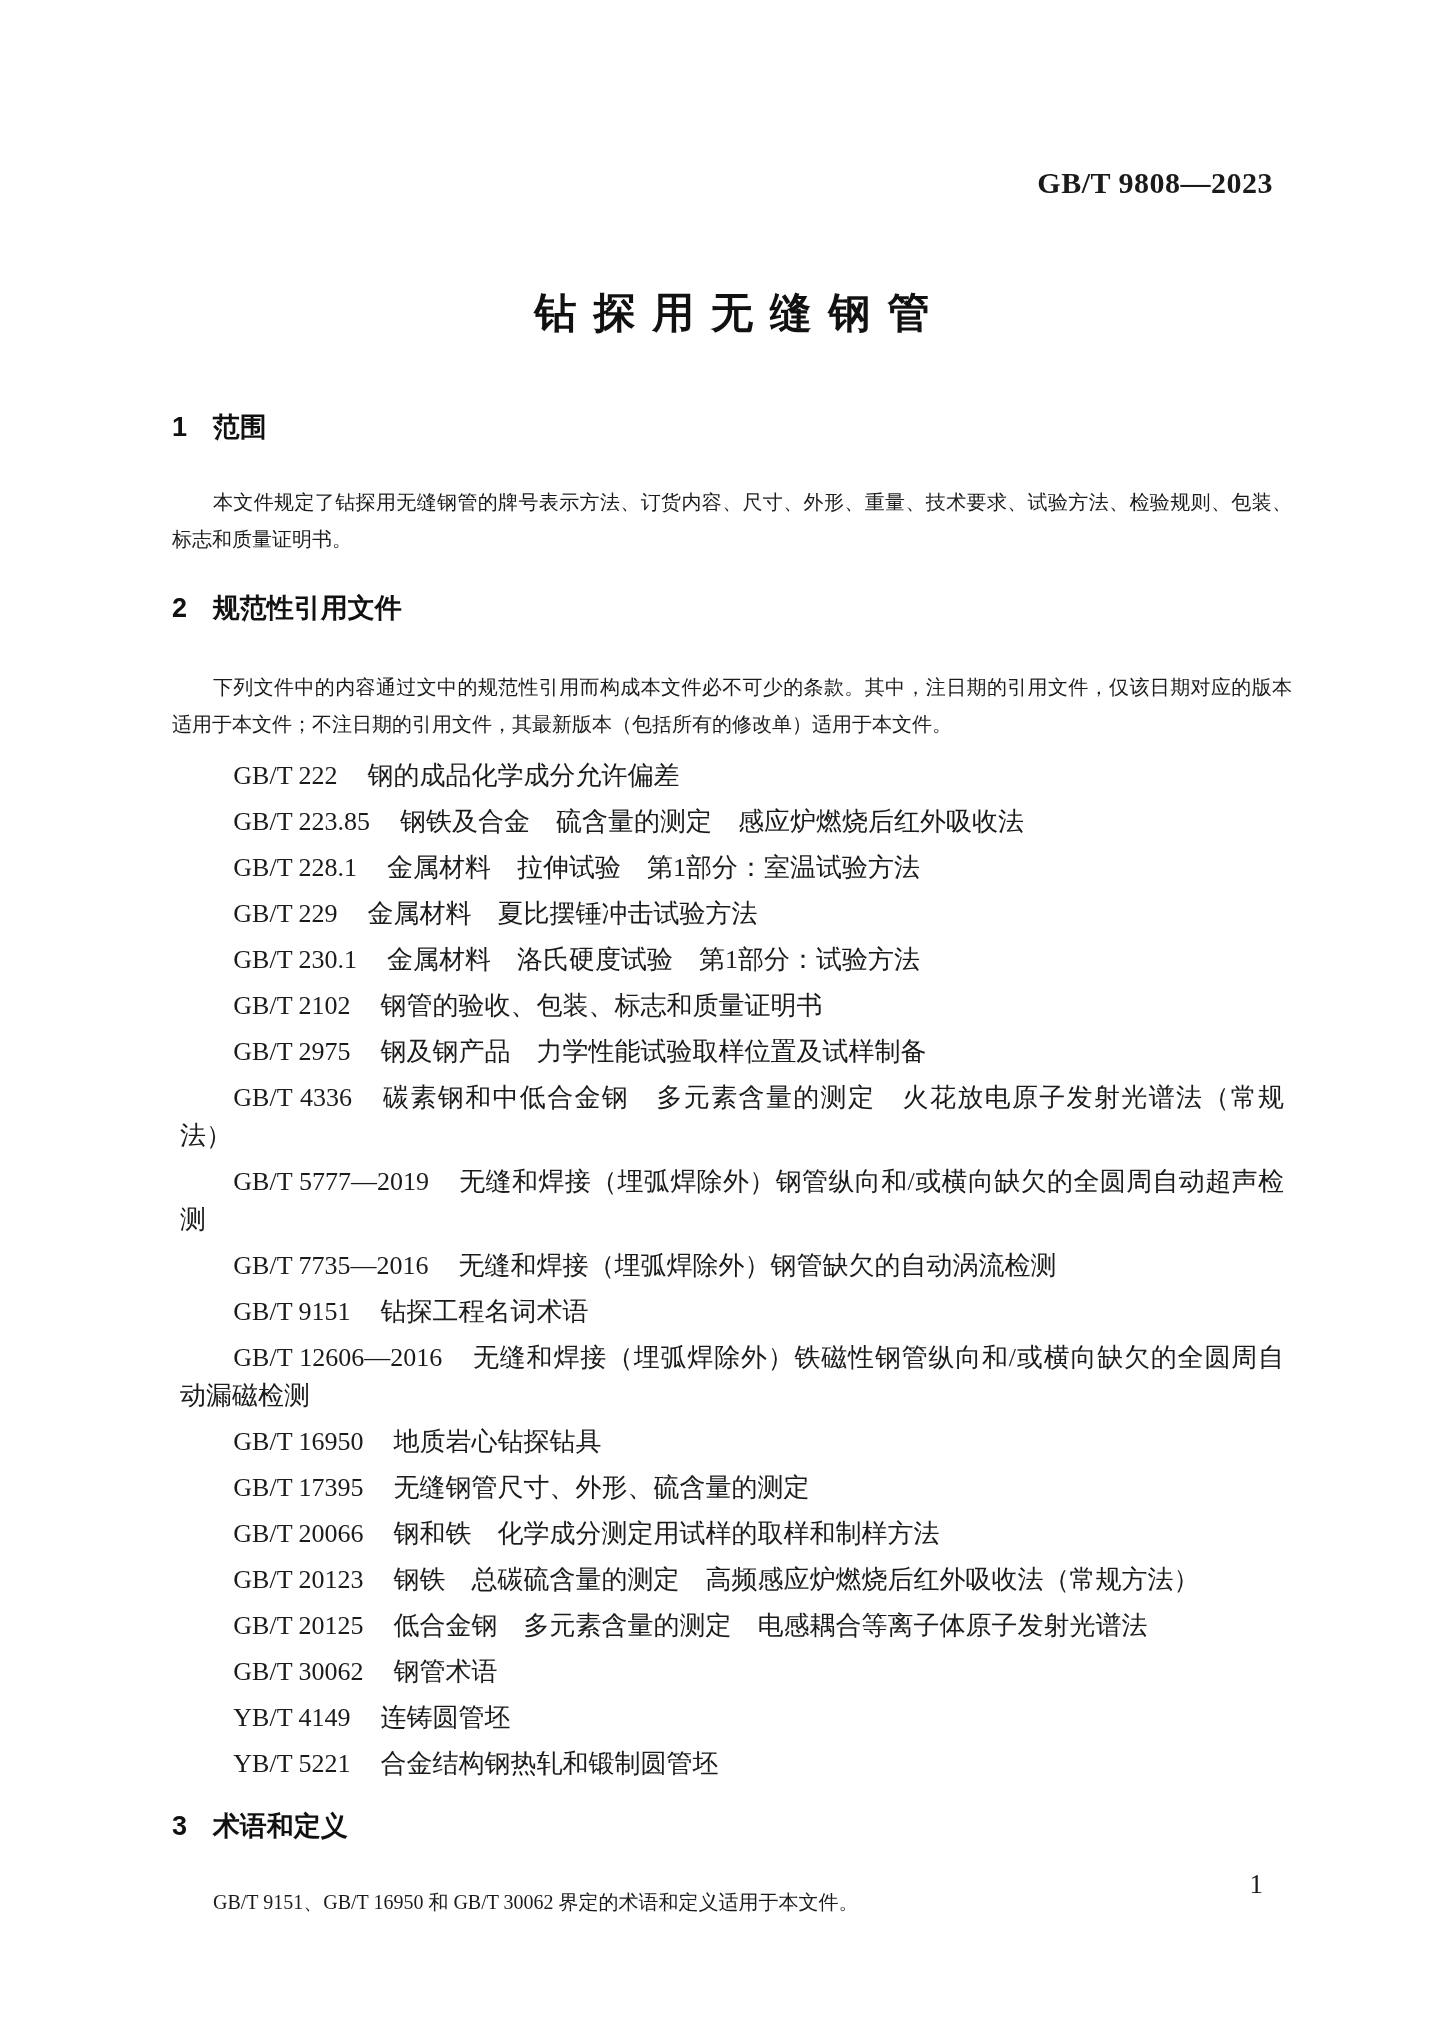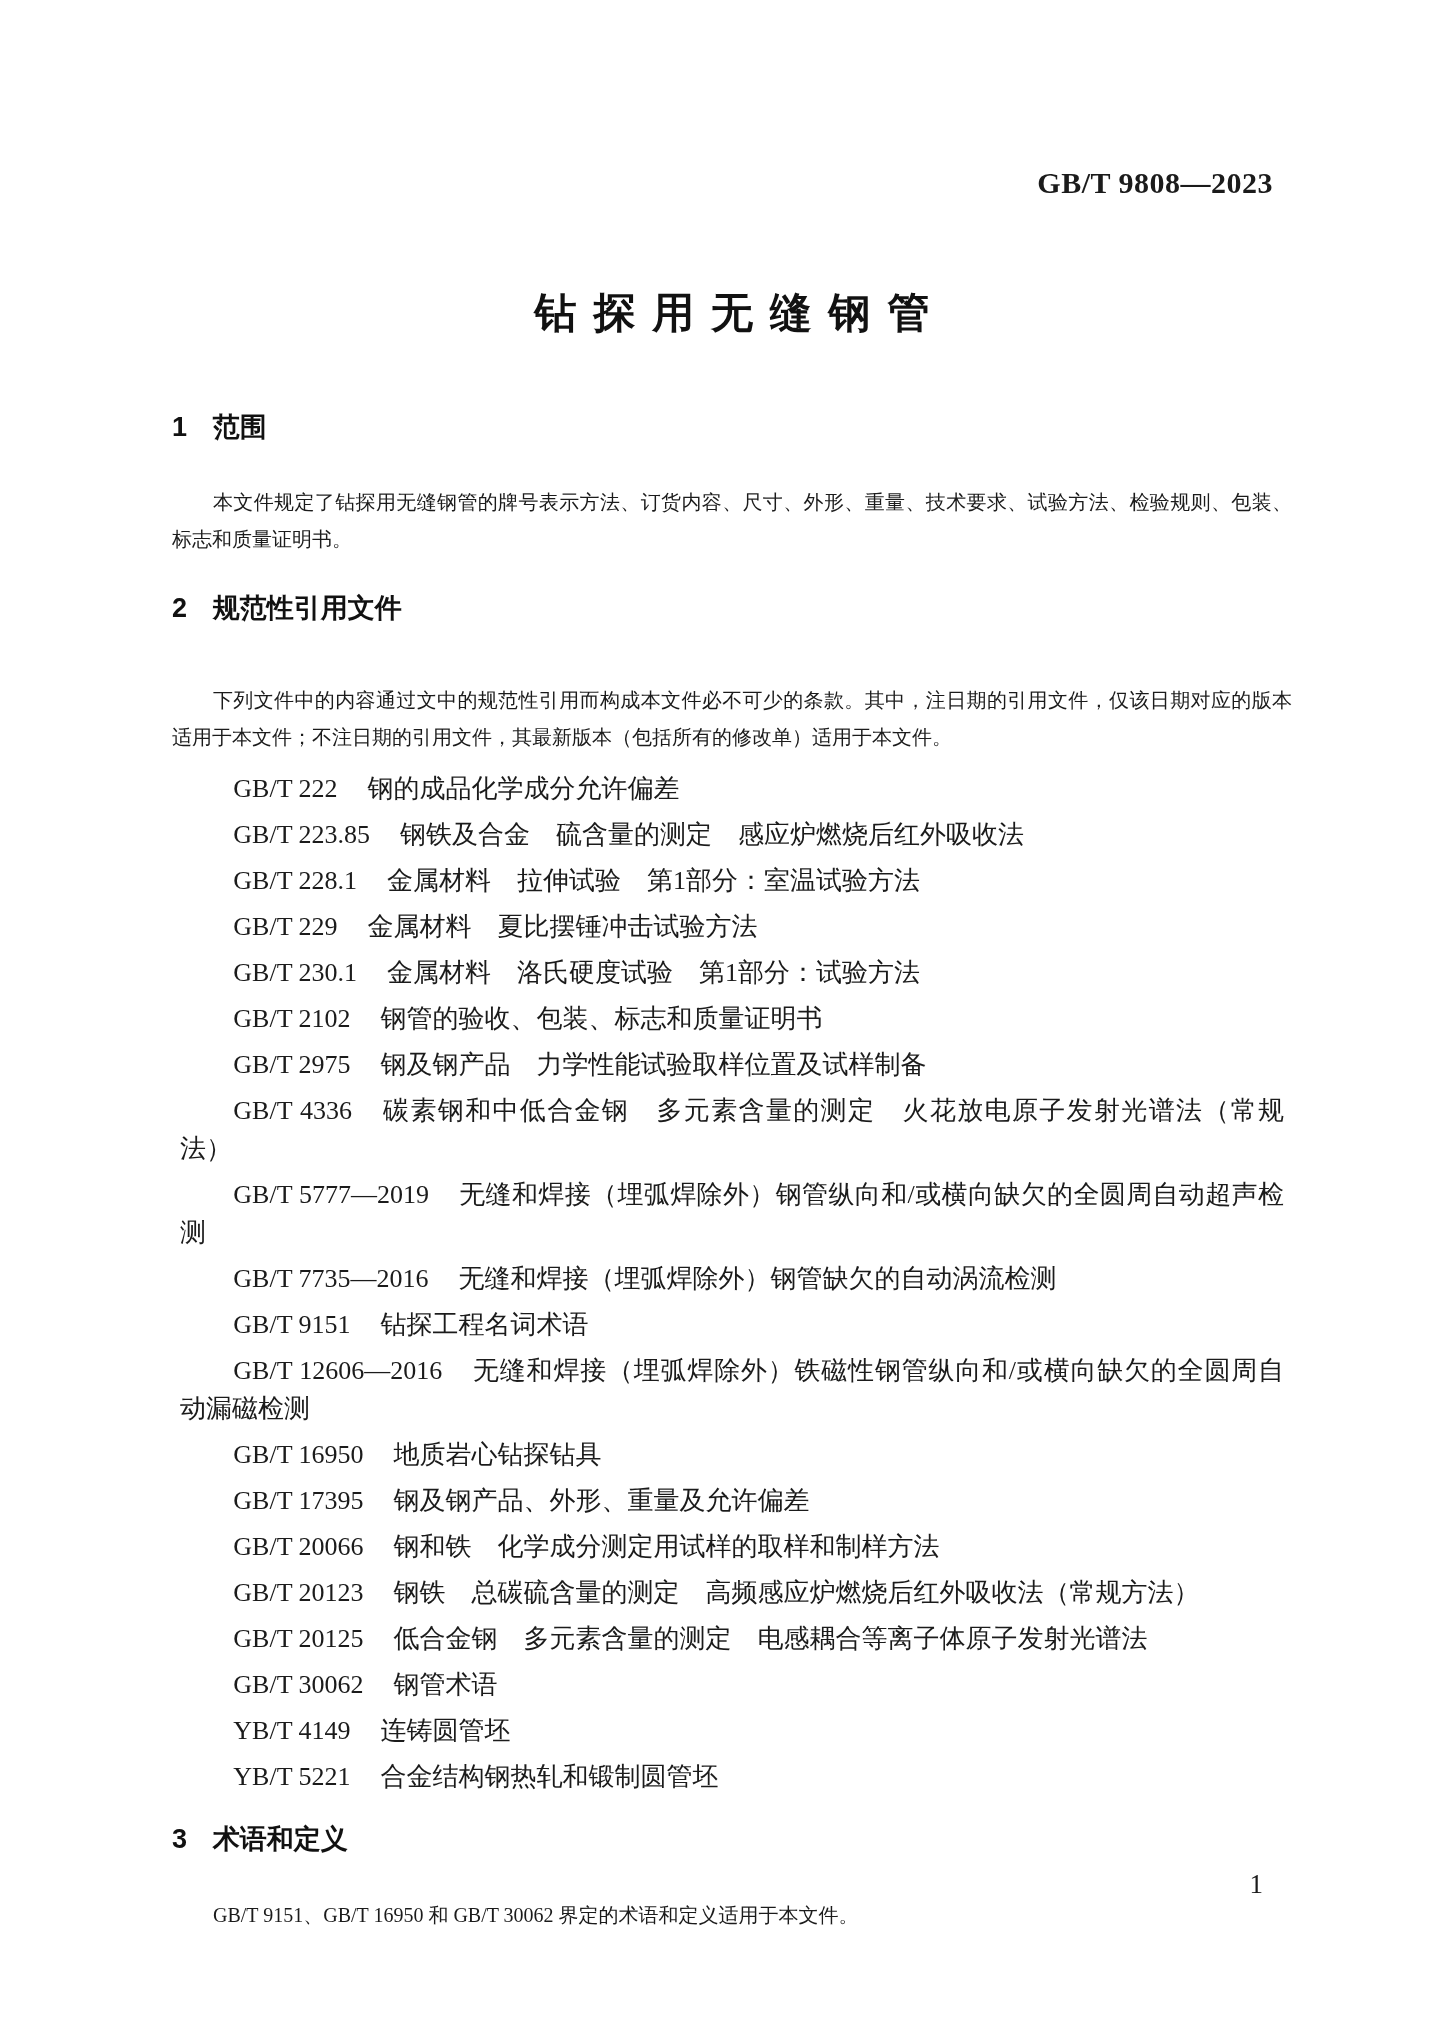--- a/index.html
+++ b/index.html
@@ -44,21 +44,21 @@
   .h1 { margin-top: 70px; }
   .h2 { margin-top: 31px; }
   .h3 { margin-top: 24px; }
   .para {
     font-size: 20px; line-height: 37px;
     text-align: justify;
     text-indent: 2.05em;
     margin: 0;
   }
   .para-group { margin-top: 38px; }
-  .s2-intro { margin-top: 55px; }
+  .s2-intro { margin-top: 42px; }
   .refs { margin-top: 14px; }
   .ref-item {
     font-size: 26px; line-height: 38px;
     text-align: justify;
     text-indent: 2.05em;
     margin: 8px;
   }
   .ref-code { margin-right: 1.15em; white-space: nowrap; }
   .s3-para { margin-top: 39px; }
   .page-number {
@@ -140,21 +140,21 @@
 
         <p class="ref-item">
           <span class="ref-code">GB/T 12606—2016</span><span>无缝和焊接（埋弧焊除外）铁磁性钢管纵向和/或横向缺欠的全圆周自动漏磁检测</span>
         </p>
 
         <p class="ref-item">
           <span class="ref-code">GB/T 16950</span><span>地质岩心钻探钻具</span>
         </p>
 
         <p class="ref-item">
-          <span class="ref-code">GB/T 17395</span><span>钢及钢产品、外形、重量及允许偏差</span>
+          <span class="ref-code">GB/T 17395</span><span>无缝钢管尺寸、外形、硫含量的测定</span>
         </p>
 
         <p class="ref-item">
           <span class="ref-code">GB/T 20066</span><span>钢和铁　化学成分测定用试样的取样和制样方法</span>
         </p>
 
         <p class="ref-item">
           <span class="ref-code">GB/T 20123</span><span>钢铁　总碳硫含量的测定　高频感应炉燃烧后红外吸收法（常规方法）</span>
         </p>
 

